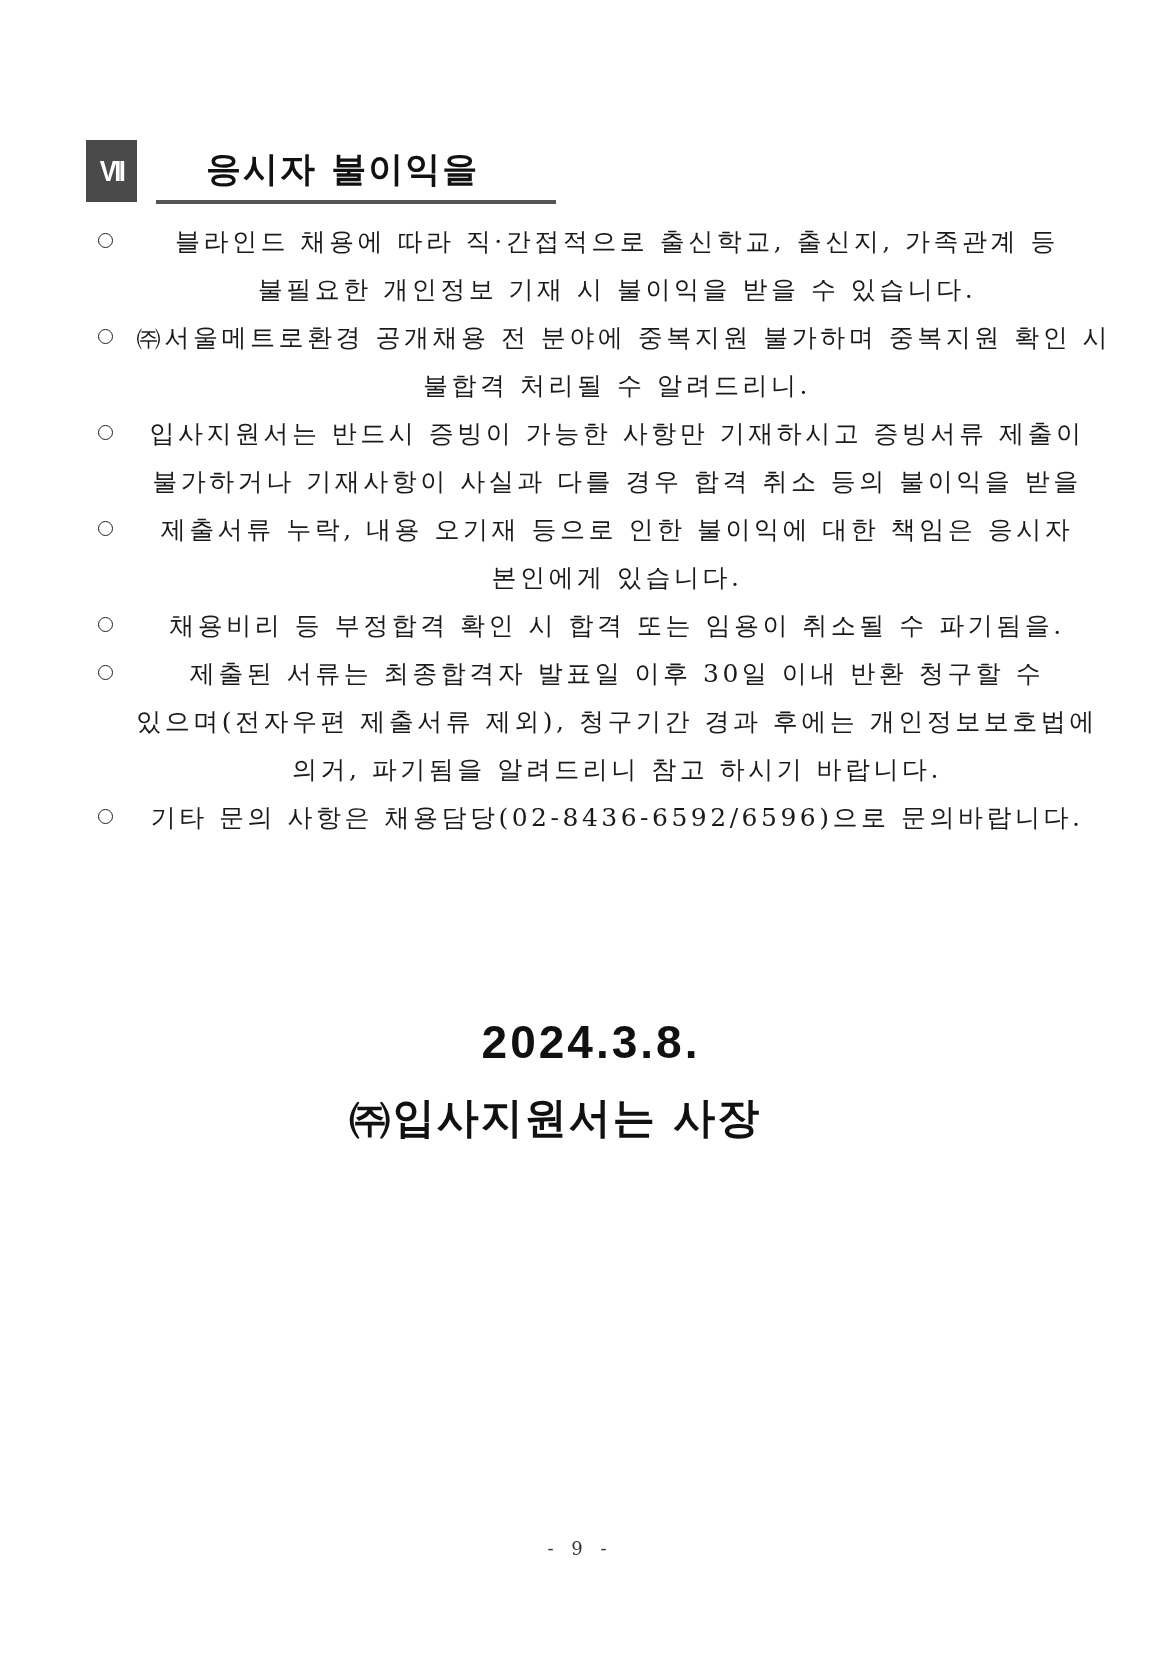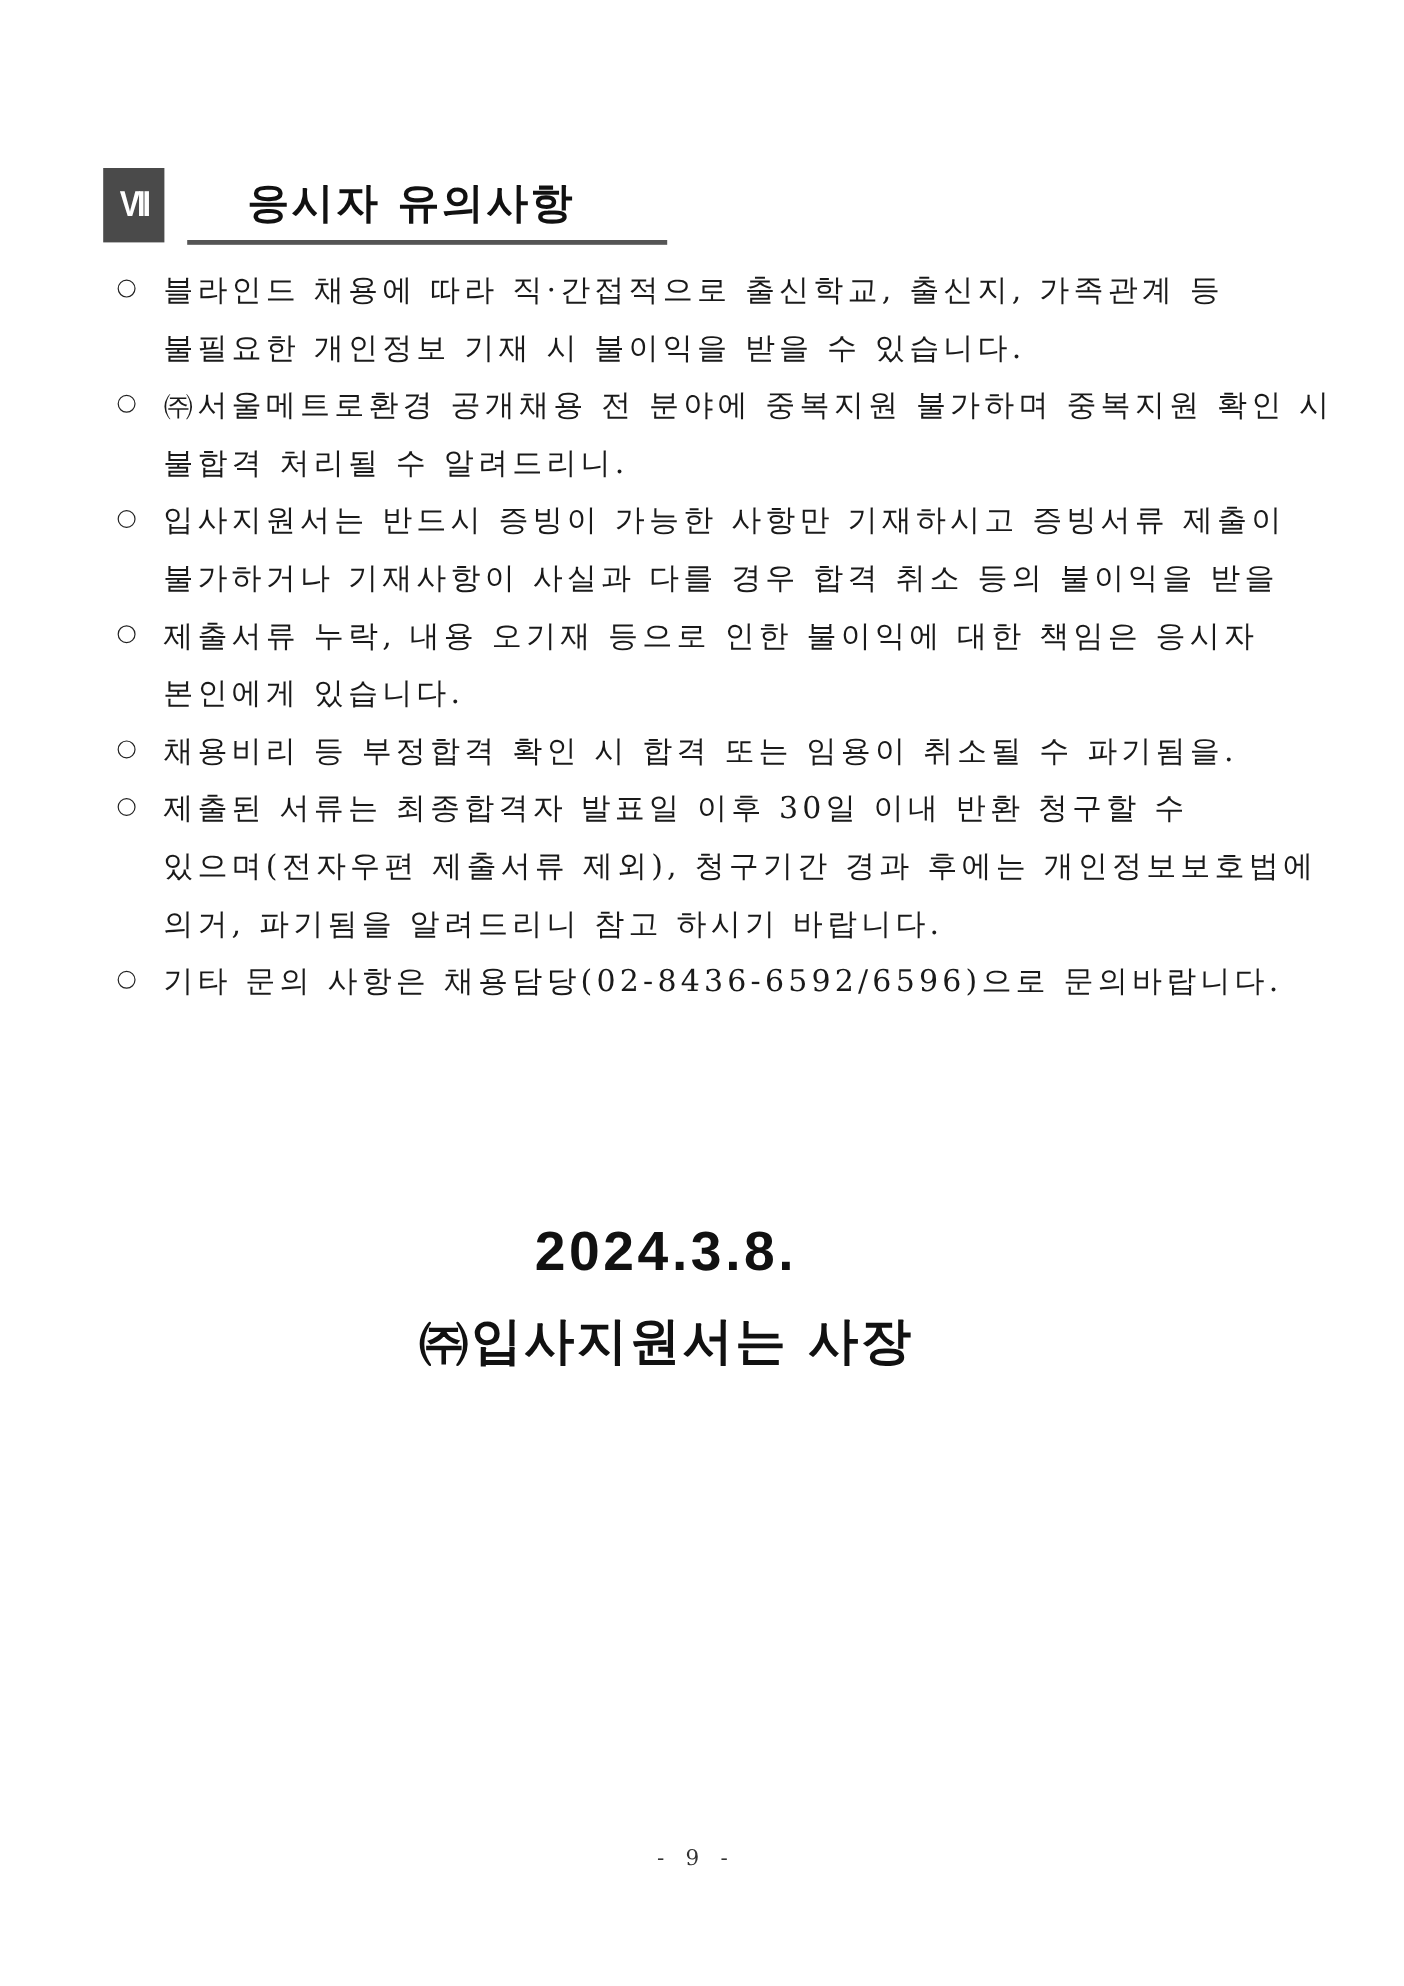--- a/index.html
+++ b/index.html
@@ -64,20 +64,21 @@
       top: 218px;
       width: 1000px;
       margin: 0;
       padding: 0;
       list-style: none;
       font-family: "DejaVu Serif", serif;
       font-size: 25px;
       line-height: 48px;
       letter-spacing: 3.5px;
       color: #1a1a1a;
+      text-align: center;
     }
     .note {
       position: relative;
       padding-left: 38px;
     }
     .bullet {
       position: absolute;
       left: 0;
       top: 15px;
       width: 15px;
@@ -94,20 +95,21 @@
       position: absolute;
       left: 0;
       width: 1110px;
       top: 1015px;
       text-align: center;
       font-family: "Liberation Sans", sans-serif;
       font-weight: bold;
       font-size: 46px;
       letter-spacing: 3px;
       color: #111;
+      padding-left: 36px;
     }
     .signature {
       position: absolute;
       left: 0;
       width: 1110px;
       top: 1090px;
       text-align: center;
       font-family: "DejaVu Sans", sans-serif;
       font-weight: bold;
       font-size: 42px;
@@ -124,21 +126,21 @@
       font-size: 18px;
       letter-spacing: 6px;
       color: #333;
     }
   </style>
 </head>
 <body>
 
 <div class="section-header">
   <div class="numeral-box">VII</div>
-  <div class="section-title">응시자 유의사항</div>
+  <div class="section-title">응시자 불이익을</div>
   <div class="title-underline"></div>
 </div>
 
 <ul class="notes">
   <li class="note">
     <span class="bullet"></span>
     <span class="note-line">블라인드 채용에 따라 직·간접적으로 출신학교, 출신지, 가족관계 등</span>
     <span class="note-line">불필요한 개인정보 기재 시 불이익을 받을 수 있습니다.</span>
   </li>
   <li class="note">

